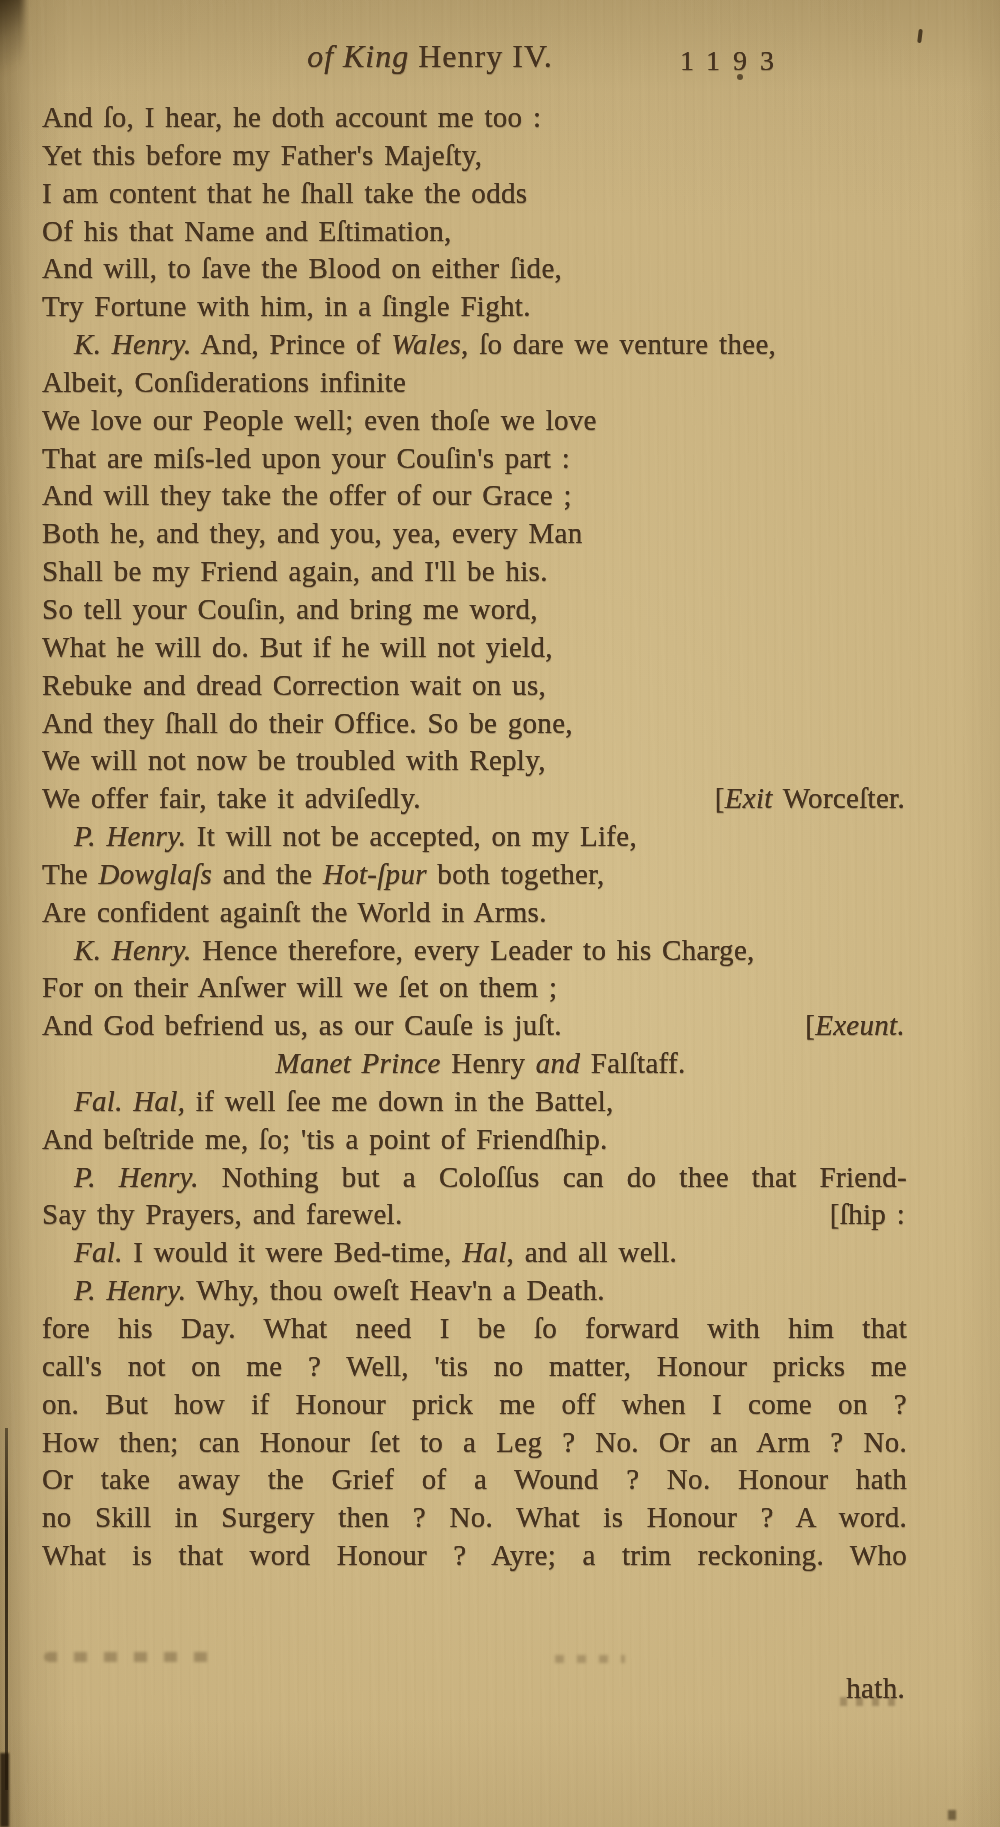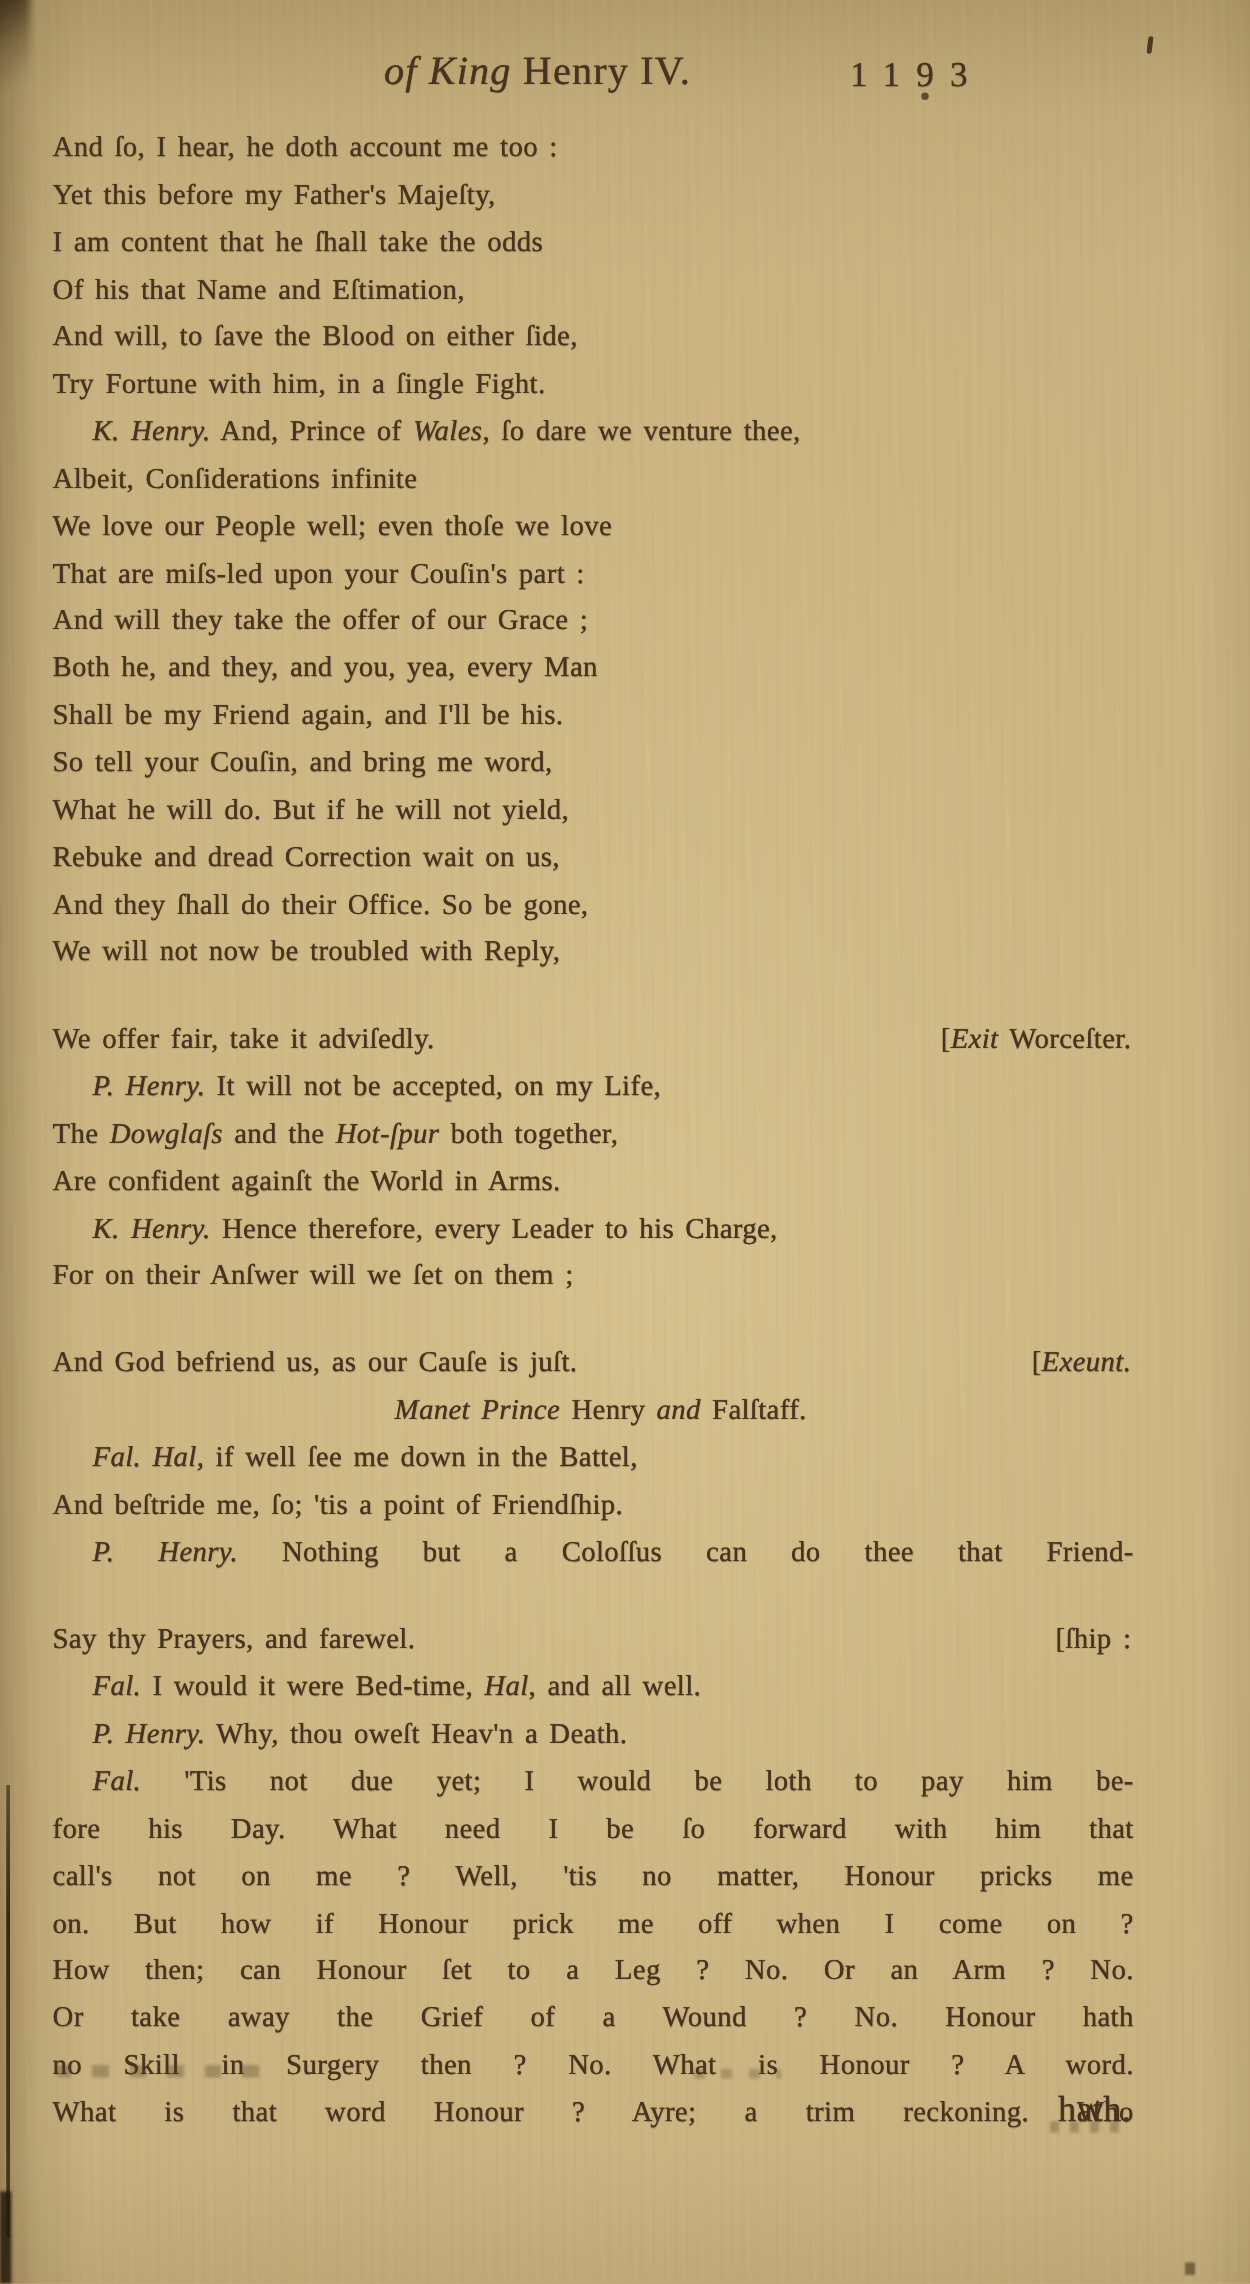--- a/index.html
+++ b/index.html
@@ -26,29 +26,29 @@
       repeating-linear-gradient(90deg, rgba(110,88,45,0.05) 0 2px, rgba(0,0,0,0) 2px 9px),
       repeating-linear-gradient(88deg, rgba(235,220,175,0.05) 0 3px, rgba(0,0,0,0) 3px 13px);
   }
   .ink{ text-shadow:0 0 0.6px rgba(62,44,22,0.85), 0.4px 0.5px 0.8px rgba(62,44,22,0.35); }
   .it{ font-style:italic; }
 
   .header{ position:absolute; top:38px; left:0; width:1000px; height:46px; font-size:32px; }
   .htitle{ position:absolute; left:430px; transform:translateX(-50%); white-space:nowrap; letter-spacing:1px; }
   .pagenum{ position:absolute; left:680px; top:7px; font-size:28px; letter-spacing:13px; white-space:nowrap; }
 
-  .textblock{ position:absolute; top:99px; left:42px; width:877px; font-size:23px; }
+  .textblock{ position:absolute; top:99px; left:42px; width:877px; font-size:29px; }
   .line{
     height:37.85px; line-height:37.85px; white-space:nowrap;
     letter-spacing:0.3px; word-spacing:3px;
   }
   .line.ind{ text-indent:32px; }
   .line.center{ text-align:center; }
   .line.just{ white-space:normal; text-align:justify; text-align-last:justify; padding-right:12px; }
-  .line.split{ display:flex; justify-content:space-between; padding-right:14px;margin-top:32px; }
+  .line.split{ display:flex; justify-content:space-between; padding-right:14px; }
   .catchword{ position:absolute; top:1653px; right:95px; font-size:29px; letter-spacing:0.3px;margin-top:19px; }
 
   
   .mark{ position:absolute; pointer-events:none; }
   .corner-tl{ left:-6px; top:-8px; width:30px; height:100px;
     background:linear-gradient(150deg, rgba(40,28,10,0.9) 0%, rgba(40,28,10,0.25) 45%, rgba(0,0,0,0) 75%);
     filter:blur(3px); border-radius:0 0 60% 0; }
   .gutter-line{ left:5px; top:1428px; width:3px; height:362px;
     background:linear-gradient(180deg, rgba(32,22,8,0.55), rgba(32,22,8,0.85) 30%, rgba(32,22,8,0.7)); filter:blur(0.4px); }
   .corner-bl{ left:0; top:1753px; width:9px; height:74px; background:rgba(36,25,10,0.85); filter:blur(1.2px); }
@@ -112,21 +112,20 @@
     <div class="line center"><span class="it">Manet Prince </span><span>Henry</span><span class="it"> and </span><span>Falſtaff.</span></div>
     <div class="line ind"><span class="it">Fal. Hal,</span><span> if well ſee me down in the Battel,</span></div>
     <div class="line"><span>And beſtride me, ſo; 'tis a point of Friendſhip.</span></div>
     <div class="line ind just"><span class="it">P. Henry.</span><span> Nothing but a Coloſſus can do thee that Friend-</span></div>
     <div class="line split">
       <span><span>Say thy Prayers, and farewel.</span></span>
       <span><span>[ſhip :</span></span>
     </div>
     <div class="line ind"><span class="it">Fal.</span><span> I would it were Bed-time, </span><span class="it">Hal</span><span>, and all well.</span></div>
     <div class="line ind"><span class="it">P. Henry.</span><span> Why, thou oweſt Heav'n a Death.</span></div>
-    <div class="line ind just"><span class="it">Fal.</span><span> 'Tis not due yet;  I would be loth to pay him be-</span></div>
     <div class="line just"><span>fore his Day.  What need I be ſo forward with him that</span></div>
     <div class="line just"><span>call's not on me ?  Well, 'tis no matter,  Honour pricks me</span></div>
     <div class="line just"><span>on.  But how if Honour prick me off when I come on ?</span></div>
     <div class="line just"><span>How then; can Honour ſet to a Leg ? No. Or an Arm ? No.</span></div>
     <div class="line just"><span>Or take away the Grief of a Wound ? No.  Honour hath</span></div>
     <div class="line just"><span>no Skill in Surgery then ? No.  What is Honour ? A word.</span></div>
     <div class="line just"><span>What is that word Honour ? Ayre; a trim reckoning.  Who</span></div>
   </div>
 
 <div class="catchword ink">hath.</div>

